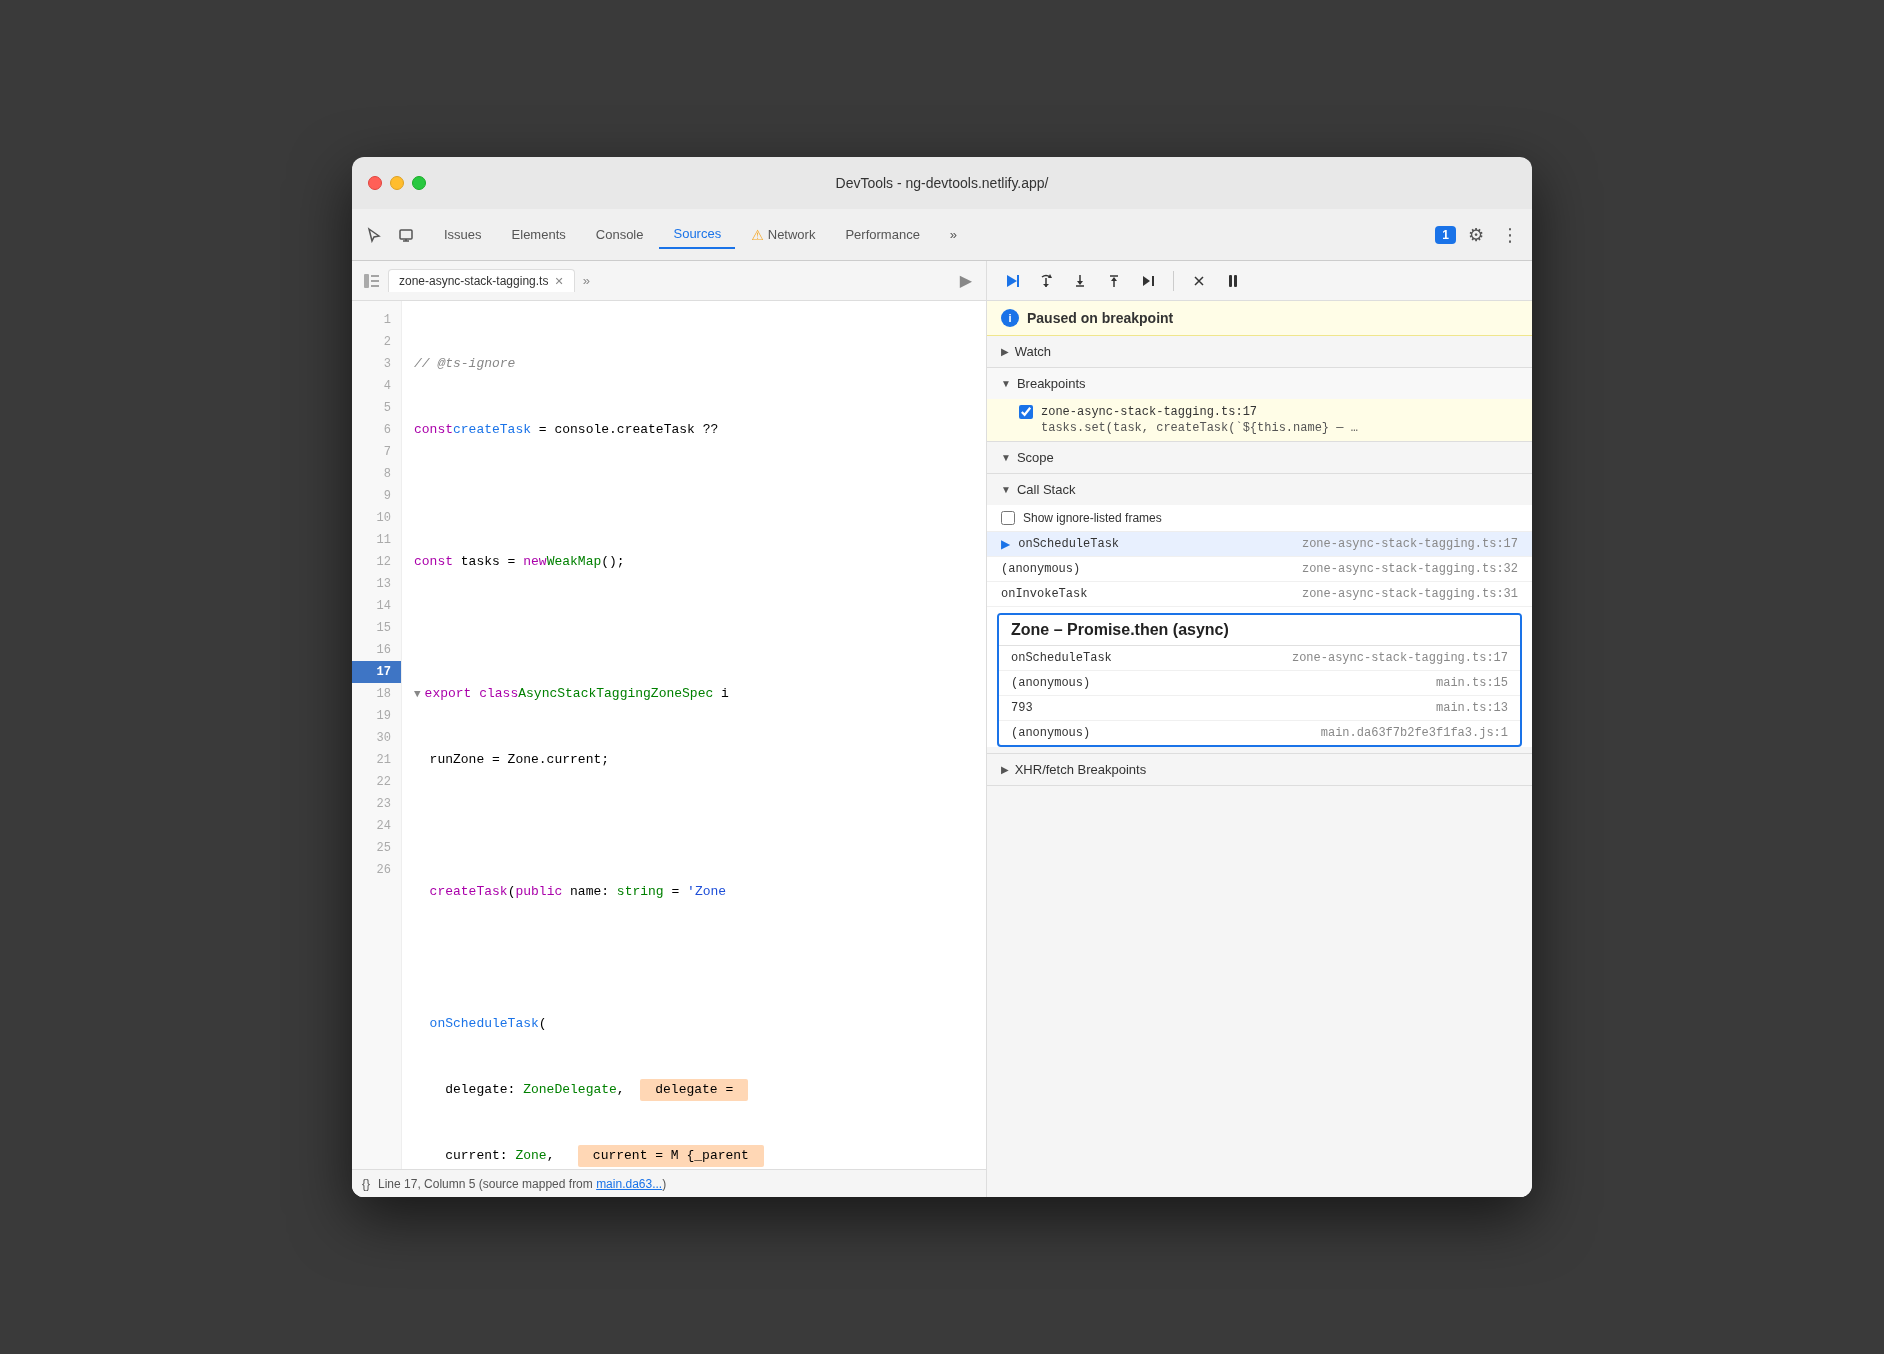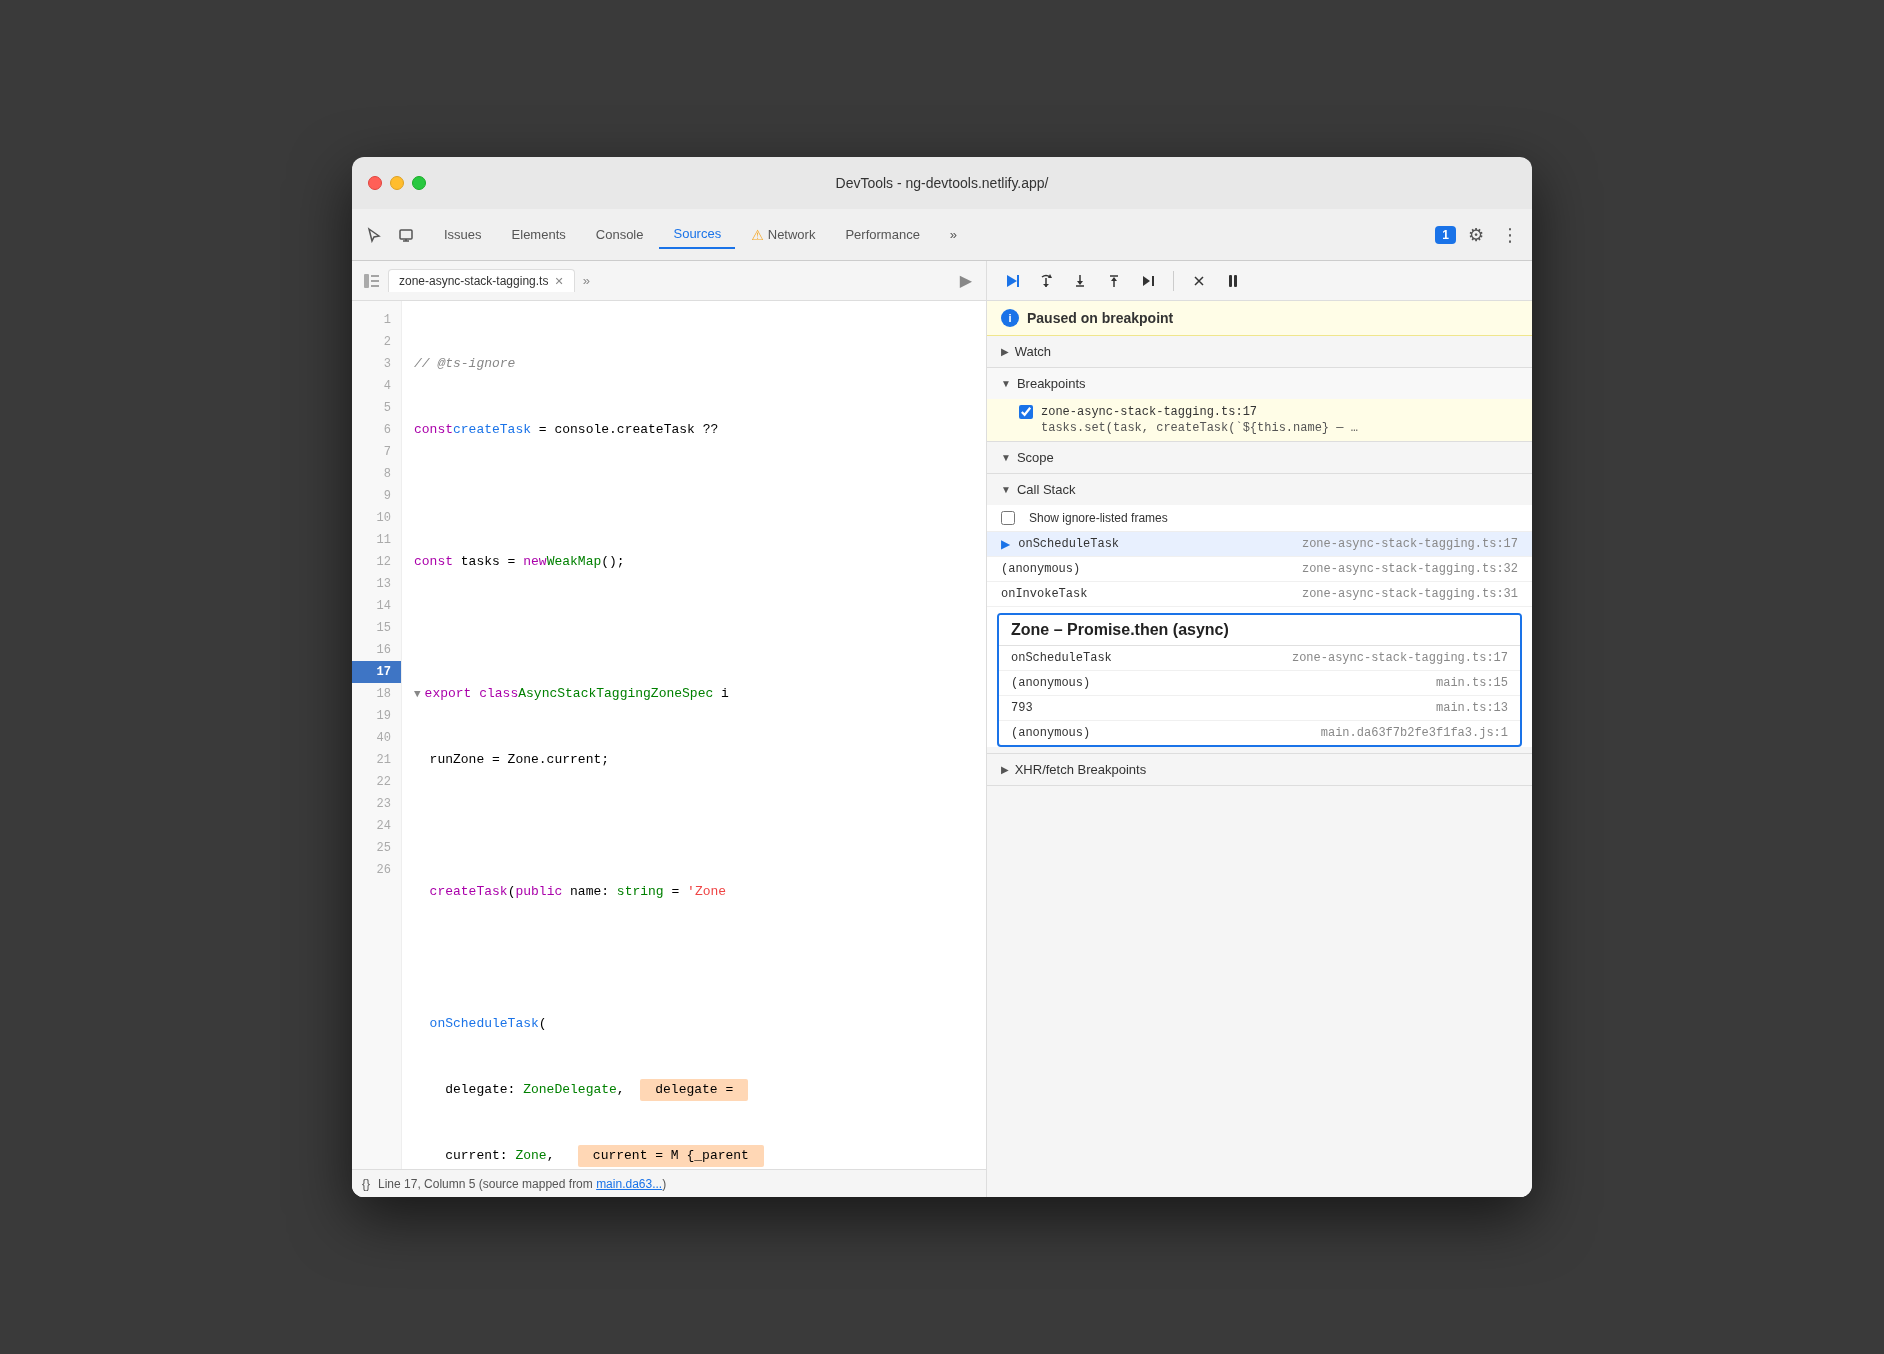--- a/index.html
+++ b/index.html
@@ -211,21 +211,21 @@
     }
     .code-line {
       line-height: 22px;
       display: flex;
       align-items: center;
       position: relative;
     }
     
     .kw { color: #aa00aa; font-weight: 500; }
     .fn { color: #1a73e8; }
-    .str { color: #ef4444; text-align: right; }
+    .str { color: #1d4ed8; text-align: right; }
     .cm { color: #888; font-style: italic; }
     .type-name { color: #008000; }
     .param-box {
       background: #ffd7b5;
       border-radius: 2px;
       padding: 0 15px;
     }
     .collapse-arrow {
       color: #888;
       font-size: 11px;
@@ -359,21 +359,21 @@
       color: #555;
     }
     
     .call-stack-body {
       background: #fff;
     }
     .ignore-frames-row {
       padding: 6px 14px;
       display: flex;
       align-items: center;
-      gap: 14px;
+      gap: 8px;
       font-size: 12px;
       color: #333;
       border-bottom: 1px solid #eee;
     }
     .ignore-checkbox {
       width: 14px;
       height: 14px;
     }
     .stack-item {
       display: flex;
@@ -533,21 +533,21 @@
               <div>10</div>
             <div>11</div>
               <div>12</div>
               <div>13</div>
               <div>14</div>
               <div>15</div>
             <div>16</div>
             <div style="background:#3e75c5; color:#fff; font-weight:700;">17</div>
             <div>18</div>
               <div>19</div>
-              <div>40</div>
+              <div>30</div>
             <div>21</div>
               <div>22</div>
               <div>23</div>
               <div>24</div>
               <div>25</div>
               <div>26</div>
           </div>
           <div class="code-lines">
             <div class="code-line"><span class="cm">// @ts-ignore</span></div>
             <div class="code-line"><span class="kw">const</span> <span class="fn">createTask</span> = console.createTask ??</div>

